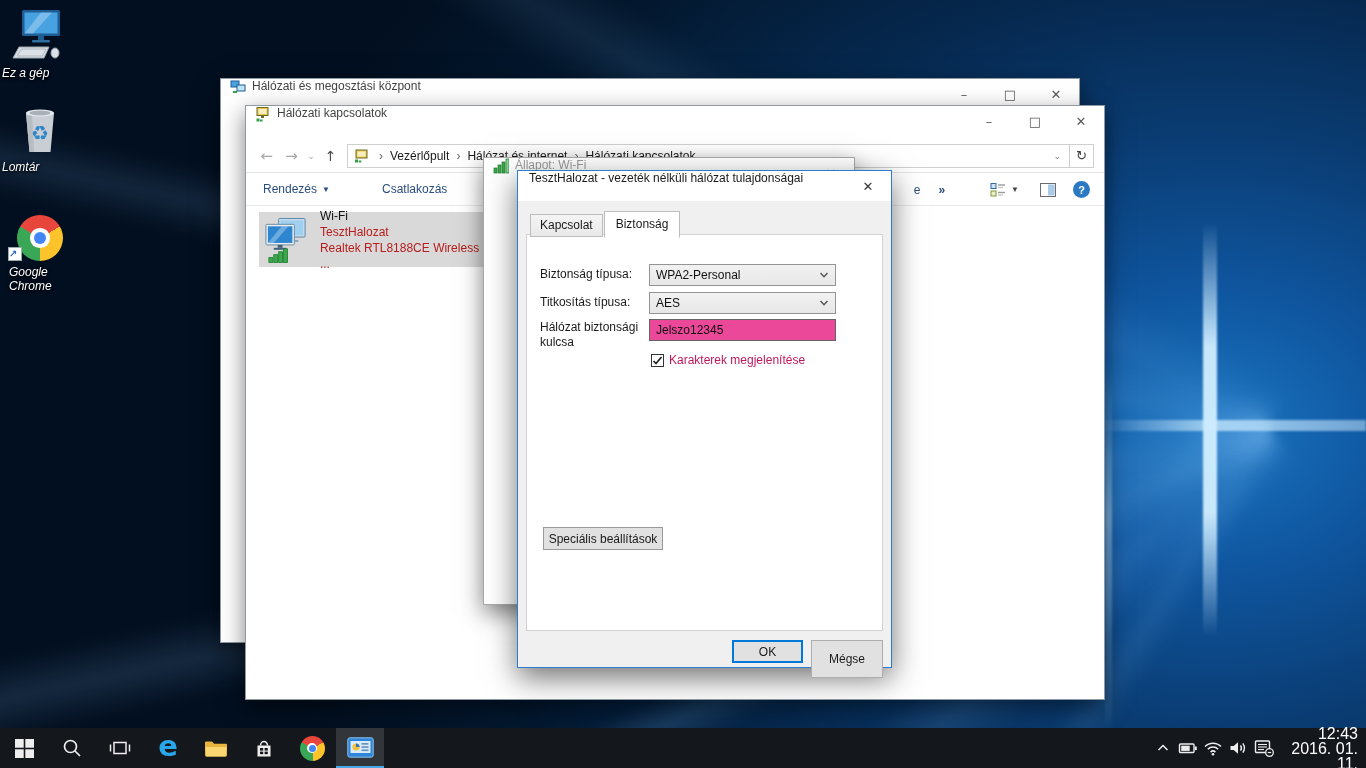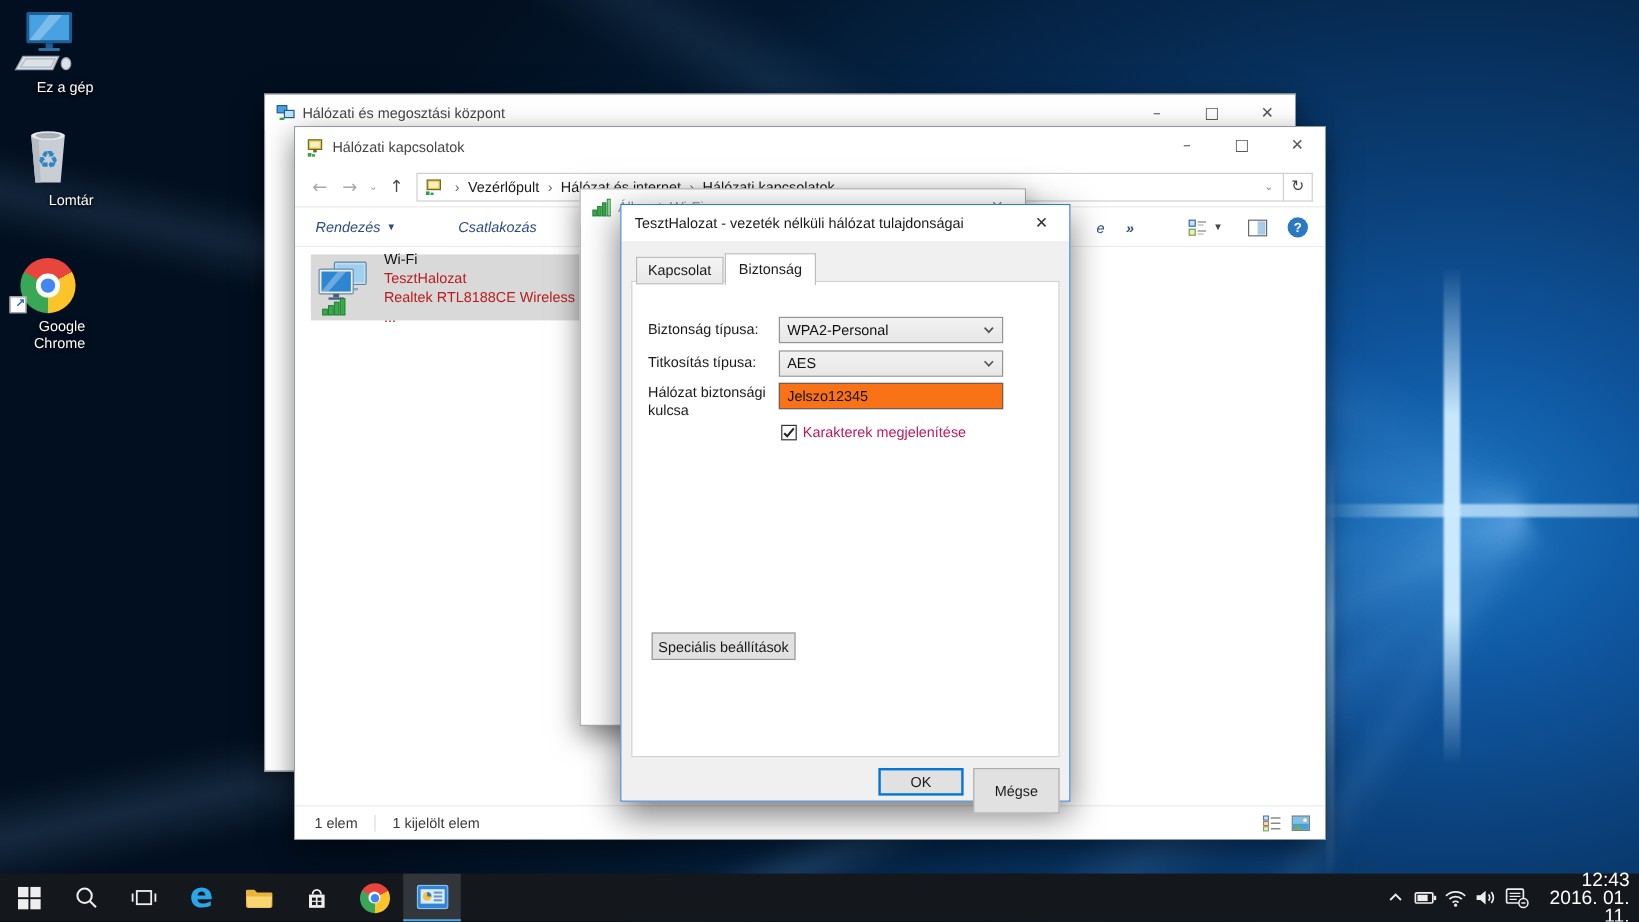--- a/index.html
+++ b/index.html
@@ -19,33 +19,33 @@
   .b5 { top:395px; height:70px; transform:rotate(12deg);  background:linear-gradient(rgba(140,200,255,0),rgba(140,200,255,.12),rgba(140,200,255,0)); }
   .b6 { top:385px; height:90px; transform:rotate(30deg);  background:linear-gradient(rgba(140,200,255,0),rgba(140,200,255,.09),rgba(140,200,255,0)); }
   .wline-v1 { position:absolute; left:1203px; top:222px; width:14px; height:415px; filter:blur(1px);
     background:linear-gradient(rgba(190,228,255,0), rgba(210,238,255,.95) 30%, rgba(210,238,255,.95) 70%, rgba(190,228,255,0)); }
   .wline-v2 { position:absolute; left:1105px; top:375px; width:7px; height:360px; filter:blur(1px);
     background:linear-gradient(rgba(170,215,255,0), rgba(185,225,255,.55) 40%, rgba(185,225,255,0)); }
   .wline-h1 { position:absolute; left:1095px; top:420px; width:271px; height:11px; filter:blur(1px);
     background:linear-gradient(90deg, rgba(190,228,255,0), rgba(205,235,255,.75) 45%, rgba(205,235,255,.5)); }
 
   
-  .dicon { position:absolute; width:76px; text-align:right; color:#fff; }
+  .dicon { position:absolute; width:76px; text-align:left; color:#fff;font-style:italic; }
   .dicon .art { height:56px; display:flex; align-items:flex-end; justify-content:center; position:relative; }
   .dicon .lbl { margin-top:4px; font-size:12px; line-height:14px; text-shadow:0 1px 2px rgba(0,0,0,.9), 0 0 4px rgba(0,0,0,.7); }
   .chrome-ball { position:relative; border-radius:50%;
     background:conic-gradient(from -60deg, #e8453c 0 120deg, #fcc32b 120deg 240deg, #3aa757 240deg 360deg); }
   .chrome-ball::before { content:""; position:absolute; inset:29%; background:#fff; border-radius:50%; }
   .chrome-ball::after  { content:""; position:absolute; inset:36%; background:#4286f5; border-radius:50%; }
   .shortcut-badge { position:absolute; left:6px; bottom:0; width:14px; height:14px; background:#fff;
     border:1px solid #9aa; font-size:10px; line-height:12px; color:#2a66c8; font-weight:bold; }
 
   
   .win { position:absolute; background:#fff; border:1px solid #8f9aa3; box-shadow:0 8px 22px rgba(0,0,0,.5); }
-  .tbar { position:relative; height:30px; background:#fff; display:flex; align-items:center; }
+  .tbar { position:relative; height:30px; background:#fff; display:flex; }
   .tbar .ticon { margin:0 6px 0 9px; width:16px; height:16px; flex:0 0 16px; }
   .tbar .ttl { font-size:12px; color:#444; white-space:nowrap; }
   .caps { position:absolute; right:0; top:0; height:30px; display:flex; }
   .cap { width:46px; height:30px; display:flex; align-items:center; justify-content:center;
          font-size:13px; color:#5a5a5a; font-family:"DejaVu Sans",sans-serif; }
 
   
   #fw { left:245px; top:105px; width:860px; height:595px; }
   #fw .tbar { height:33px; }
   .addr-row { position:absolute; left:0; top:33px; width:858px; height:34px; display:flex; align-items:center;
@@ -61,21 +61,21 @@
   .crumb-end { margin-left:auto; font-size:9px; color:#888; padding:0 4px; }
   .refreshbtn { width:24px; height:24px; border:1px solid #cfcfcf; border-left:none; display:flex; align-items:center;
                 justify-content:center; font-size:13px; color:#444; font-family:"DejaVu Sans",sans-serif; }
   .searchbox { width:198px; height:24px; border:1px solid #cfcfcf; margin-left:8px; display:flex; align-items:center; background:#fff; }
   .searchbox input { flex:1; border:none; outline:none; font-size:12px; color:#222; padding:0 4px 0 7px; min-width:0;
                      font-family:"Liberation Sans",sans-serif; background:transparent; }
   .searchbox input::placeholder { color:#707070; opacity:1; }
   .searchbox svg { margin-right:6px; flex:0 0 13px; }
   .cmd-row { position:absolute; left:0; top:67px; width:858px; height:33px; background:#fff;
              border-bottom:1px solid #ebebeb; display:flex; align-items:center; font-size:12px; color:#2b4d7e; }
-  .cmd { white-space:nowrap;font-style:italic; }
+  .cmd { white-space:nowrap; }
   .cmd-right { position:absolute; right:14px; top:0; height:33px; display:flex; align-items:center; }
   .helpbtn { width:17px; height:17px; border-radius:50%; background:#2b79c2; color:#fff; font-size:11px; font-weight:bold;
              display:flex; align-items:center; justify-content:center; }
   .content { position:absolute; left:0; top:100px; width:858px; height:465px; background:#fff; }
   .conn-item { position:absolute; left:13px; top:6px; width:256px; height:55px; background:#d9d9d9; display:flex; align-items:center;justify-content:space-between; }
   .conn-item .txt { margin-left:8px; font-size:12px; line-height:16px; }
   .conn-item .t1 { color:#111; }
   .conn-item .t2 { color:#b91c1c; }
   .statusbar { position:absolute; left:0; bottom:0; width:858px; height:28px; border-top:1px solid #ececec;
                display:flex; align-items:center; font-size:12px; color:#3a3a3a; background:#fff; }
@@ -98,21 +98,21 @@
   .tab { font-size:12px; color:#1a1a1a; background:linear-gradient(#f4f4f4,#e9e9e9); border:1px solid #bdbdbd;
          padding:3px 9px 4px; margin-right:1px; }
   .tab.active { background:#fff; padding:5px 11px 6px; border-bottom:1px solid #fff; margin-bottom:-1px; }
   .tab-page { position:absolute; left:8px; top:33px; width:357px; height:397px; background:#fff; border:1px solid #d2d2d2; z-index:2; }
   .flabel { position:absolute; left:13px; font-size:12px; color:#1a1a1a; width:106px; line-height:15px; }
   .combo { position:absolute; left:122px; width:187px; height:22px; border:1px solid #949494;
            background:linear-gradient(#f2f2f2,#e7e7e7); display:flex; align-items:center; font-size:12px; color:#111; }
   .combo .cval { padding-left:6px; flex:1; }
   .combo svg { margin-right:6px; }
   .keyinput { position:absolute; left:122px; top:84px; width:187px; height:22px; border:1px solid #646464;
-              font-size:12px; color:#111; padding:0 6px; outline:none; background:#f97316;
+              font-size:12px; color:#111; padding:0 6px; outline:none; background:#ec4899;
               font-family:"Liberation Sans",sans-serif; }
   .chkrow { position:absolute; left:124px; top:118px; display:flex; align-items:center; }
   .chkbox { width:13px; height:13px; background:#fff; border:1px solid #333; display:flex; align-items:center; justify-content:center; }
   .chklbl { font-size:12px; color:#be185d; margin-left:5px; }
   .btn { border:1px solid #999; background:#e1e1e1; font-size:12px; color:#1a1a1a;
          display:flex; align-items:center; justify-content:center; font-family:"Liberation Sans",sans-serif; }
   #adv-btn { position:absolute; left:16px; top:292px; width:120px; height:23px; }
   #ok-btn { position:absolute; left:214px; top:439px; width:71px; height:23px; border:2px solid #0078d7; }
   #cancel-btn { position:absolute; left:293px; top:439px; width:72px; height:38px; border-color:#adadad; }
 
@@ -280,40 +280,20 @@
           <rect x="21" y="34" width="4" height="14" fill="#3aa94a" stroke="#1d7a2c" stroke-width="0.8"></rect>
         </svg>
         <div class="txt">
           <div class="t1">Wi-Fi</div>
           <div class="t2">TesztHalozat</div>
           <div class="t2">Realtek RTL8188CE Wireless LAN ...</div>
         </div>
       </div>
     </div>
 
-    <div class="statusbar">
-      <span class="sb1">1 elem</span>
-      <span class="sb2">1 kijelölt elem</span>
-      <div class="sb-icons">
-        <svg width="16" height="16" viewBox="0 0 16 16">
-          <rect x="1" y="2" width="4" height="3.4" fill="#cfe3f5" stroke="#2d6da8" stroke-width="0.8"></rect>
-          <line x1="7" y1="3.6" x2="15" y2="3.6" stroke="#8a8a8a" stroke-width="1.2"></line>
-          <rect x="1" y="6.5" width="4" height="3.4" fill="#f5d9cf" stroke="#b06a3c" stroke-width="0.8"></rect>
-          <line x1="7" y1="8.1" x2="15" y2="8.1" stroke="#8a8a8a" stroke-width="1.2"></line>
-          <rect x="1" y="11" width="4" height="3.4" fill="#e2f0cf" stroke="#6f9a3c" stroke-width="0.8"></rect>
-          <line x1="7" y1="12.6" x2="15" y2="12.6" stroke="#8a8a8a" stroke-width="1.2"></line>
-        </svg>
-        <svg width="16" height="16" viewBox="0 0 16 16">
-          <rect x="0.8" y="2" width="14.4" height="12" fill="#7fc1ea" stroke="#7a7a7a" stroke-width="0.9"></rect>
-          <rect x="1.5" y="8.5" width="13" height="4.8" fill="#4a9fd8"></rect>
-          <path d="M1.5 13.3 L6 9.5 L10 13.3 Z" fill="#6fae4e"></path>
-          <circle cx="11.5" cy="5.5" r="1.6" fill="#fdf3b0"></circle>
-        </svg>
-      </div>
-    </div>
   </div>
 
   <div class="win" id="sw">
     <div class="tbar">
       <svg class="ticon" viewBox="0 0 16 16">
         <rect x="1" y="10" width="3" height="5" fill="#3aa94a" stroke="#1d7a2c" stroke-width="0.7"></rect>
         <rect x="5" y="7" width="3" height="8" fill="#3aa94a" stroke="#1d7a2c" stroke-width="0.7"></rect>
         <rect x="9" y="4" width="3" height="11" fill="#3aa94a" stroke="#1d7a2c" stroke-width="0.7"></rect>
         <rect x="13" y="1" width="3" height="14" fill="#8fd69a" stroke="#1d7a2c" stroke-width="0.7"></rect>
       </svg>

